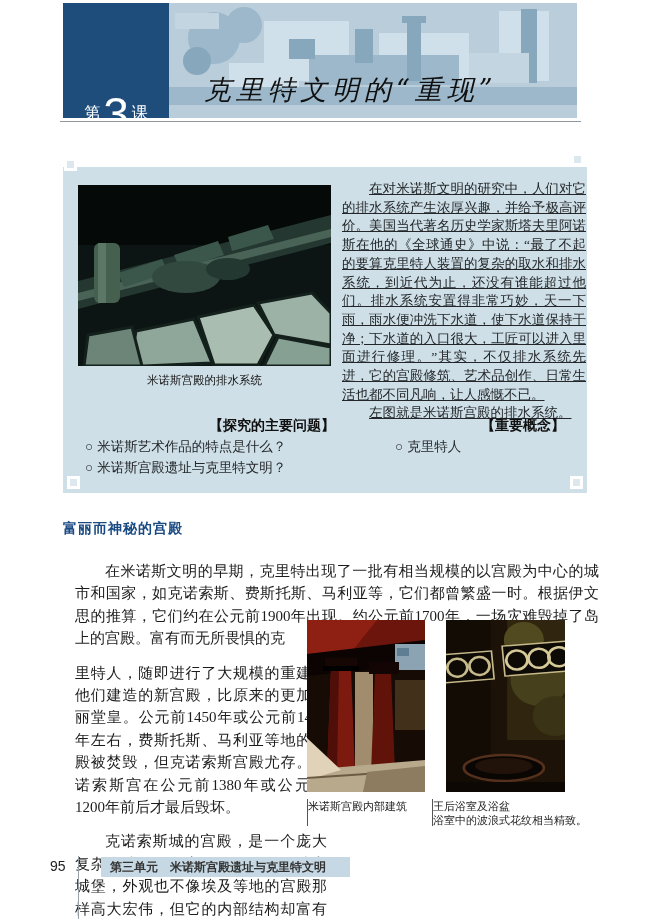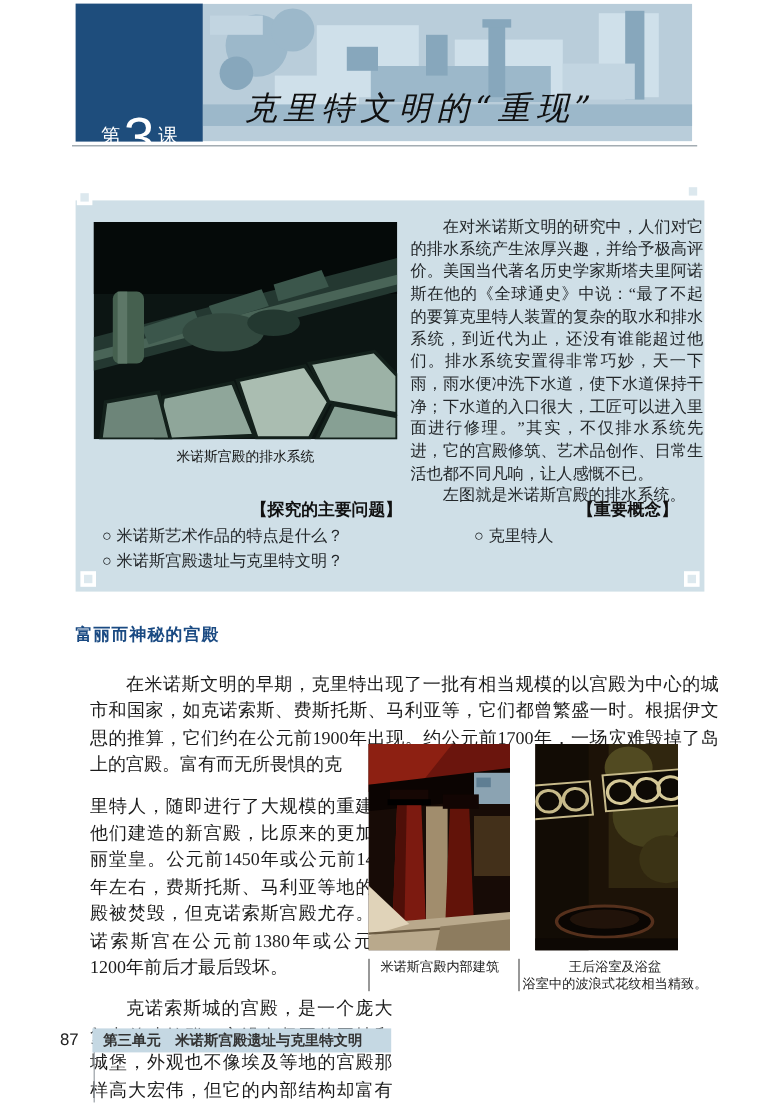--- a/index.html
+++ b/index.html
@@ -27,21 +27,21 @@
   .corner::after{content:"";position:absolute;left:3px;top:3px;width:7px;height:7px;background:#dce8ee;}
   .corner.tl{left:1px;top:-9px;}
   .corner.tr{right:3px;top:-14px;}
   .corner.bl{left:4px;bottom:4px;}
   .corner.br{right:4px;bottom:4px;}
   .drain-photo{position:absolute;left:15px;top:18px;width:253px;height:181px;}
   .drain-photo svg{display:block;width:100%;height:100%;}
   .drain-caption{position:absolute;left:15px;top:206px;width:253px;text-align:center;font-size:11.5px;color:#111;}
   .panel-quote{
     position:absolute;left:279px;top:13px;width:244px;
-    font-size:13.5px;line-height:18.7px;text-align:justify;color:#23272a;
+    font-size:13.5px;line-height:18.7px;text-align:justify;color:#23272a;text-decoration:underline;
   }
   .panel-quote p{margin:0;text-indent:2em;}
   .panel-list{position:absolute;font-size:13.5px;line-height:21px;color:#23272a;text-align:right;}
   .panel-list .list-title{font-weight:bold;font-size:14px;color:#111;}
   .panel-list .row{display:flex;}
   .panel-list .bullet{margin-right:4px;}
   .explore{left:22px;top:248px;width:250px;}
   .concepts{left:332px;top:248px;width:170px;}
   
   .section-title{position:absolute;left:63px;top:520px;font-size:14px;font-weight:bold;color:#1a4a82;
@@ -53,27 +53,27 @@
   .body-col .narrow-indent{width:252px;text-indent:2em;margin-top:6px;}
   
   .figures{position:absolute;left:307px;top:620px;width:290px;}
   .figure{position:absolute;top:0;}
   .figure.f1{left:0;width:118px;}
   .figure.f2{left:139px;width:119px;}
   .figure svg{display:block;width:100%;height:172px;}
   .fig-caption{display:flex;margin-top:7px;}
   .figure.f2 .fig-caption{margin-left:-14px;width:160px;}
   .cap-rule{width:1px;background:#555;height:27px;flex:0 0 1px;}
-  .cap-text{flex:1;text-align:center;font-size:11px;line-height:14px;color:#222;}
+  .cap-text{flex:1;text-align:left;font-size:11px;line-height:14px;color:#222;}
   
   .page-num{position:absolute;left:50px;top:858px;font-size:14px;color:#222;
     font-family:"Liberation Sans","DejaVu Sans",sans-serif;}
   .footer-rule{position:absolute;left:78px;top:856px;width:1px;height:63px;background:#9aa0a6;}
   .footer-band{
-    position:absolute;left:77px;top:857px;width:249px;height:20px;background:#c5d8e3;
+    position:absolute;left:101px;top:857px;width:249px;height:20px;background:#c5d8e3;
     display:flex;align-items:center;padding-left:9px;box-sizing:border-box;
     font-size:12px;font-weight:bold;color:#333;
   }
   .footer-band .gap{width:12px;}
 </style>
 </head>
 <body>
 
 <div class="page">
 
@@ -235,21 +235,21 @@
       <div class="fig-caption">
         <div class="cap-rule"></div>
         <div class="cap-text">
           <div>王后浴室及浴盆</div>
           <div>浴室中的波浪式花纹相当精致。</div>
         </div>
       </div>
     </div>
   </div>
 
-  <div class="page-num">87</div>
+  <div class="page-num">95</div>
   <div class="footer-rule"></div>
   <div class="footer-band">
     <span>第三单元</span>
     <span class="gap"></span>
     <span>米诺斯宫殿遗址与克里特文明</span>
   </div>
 
 </div>
 
 </body></html>

